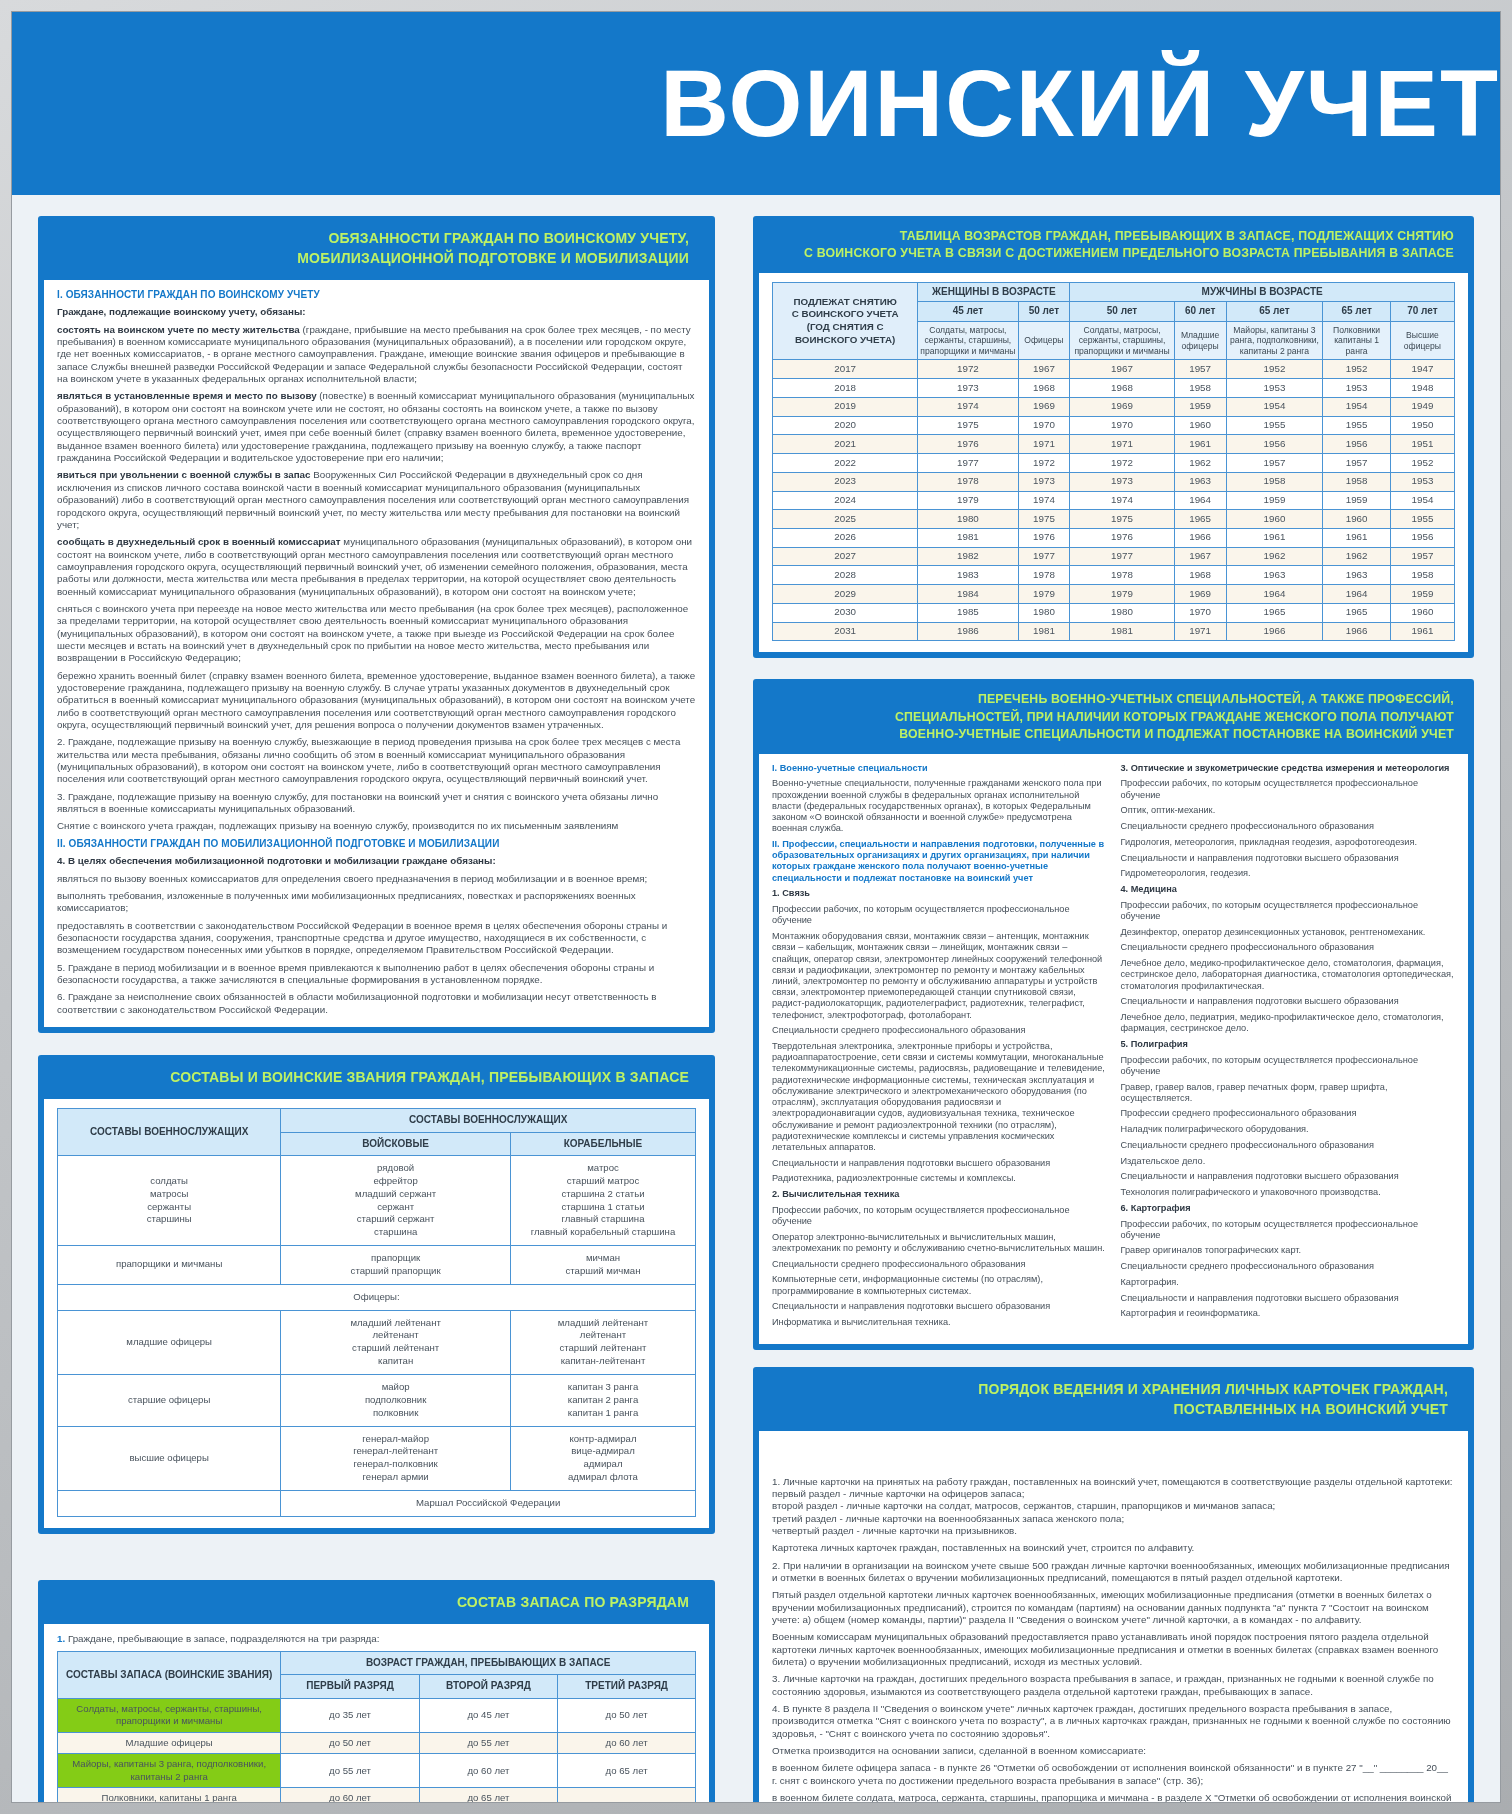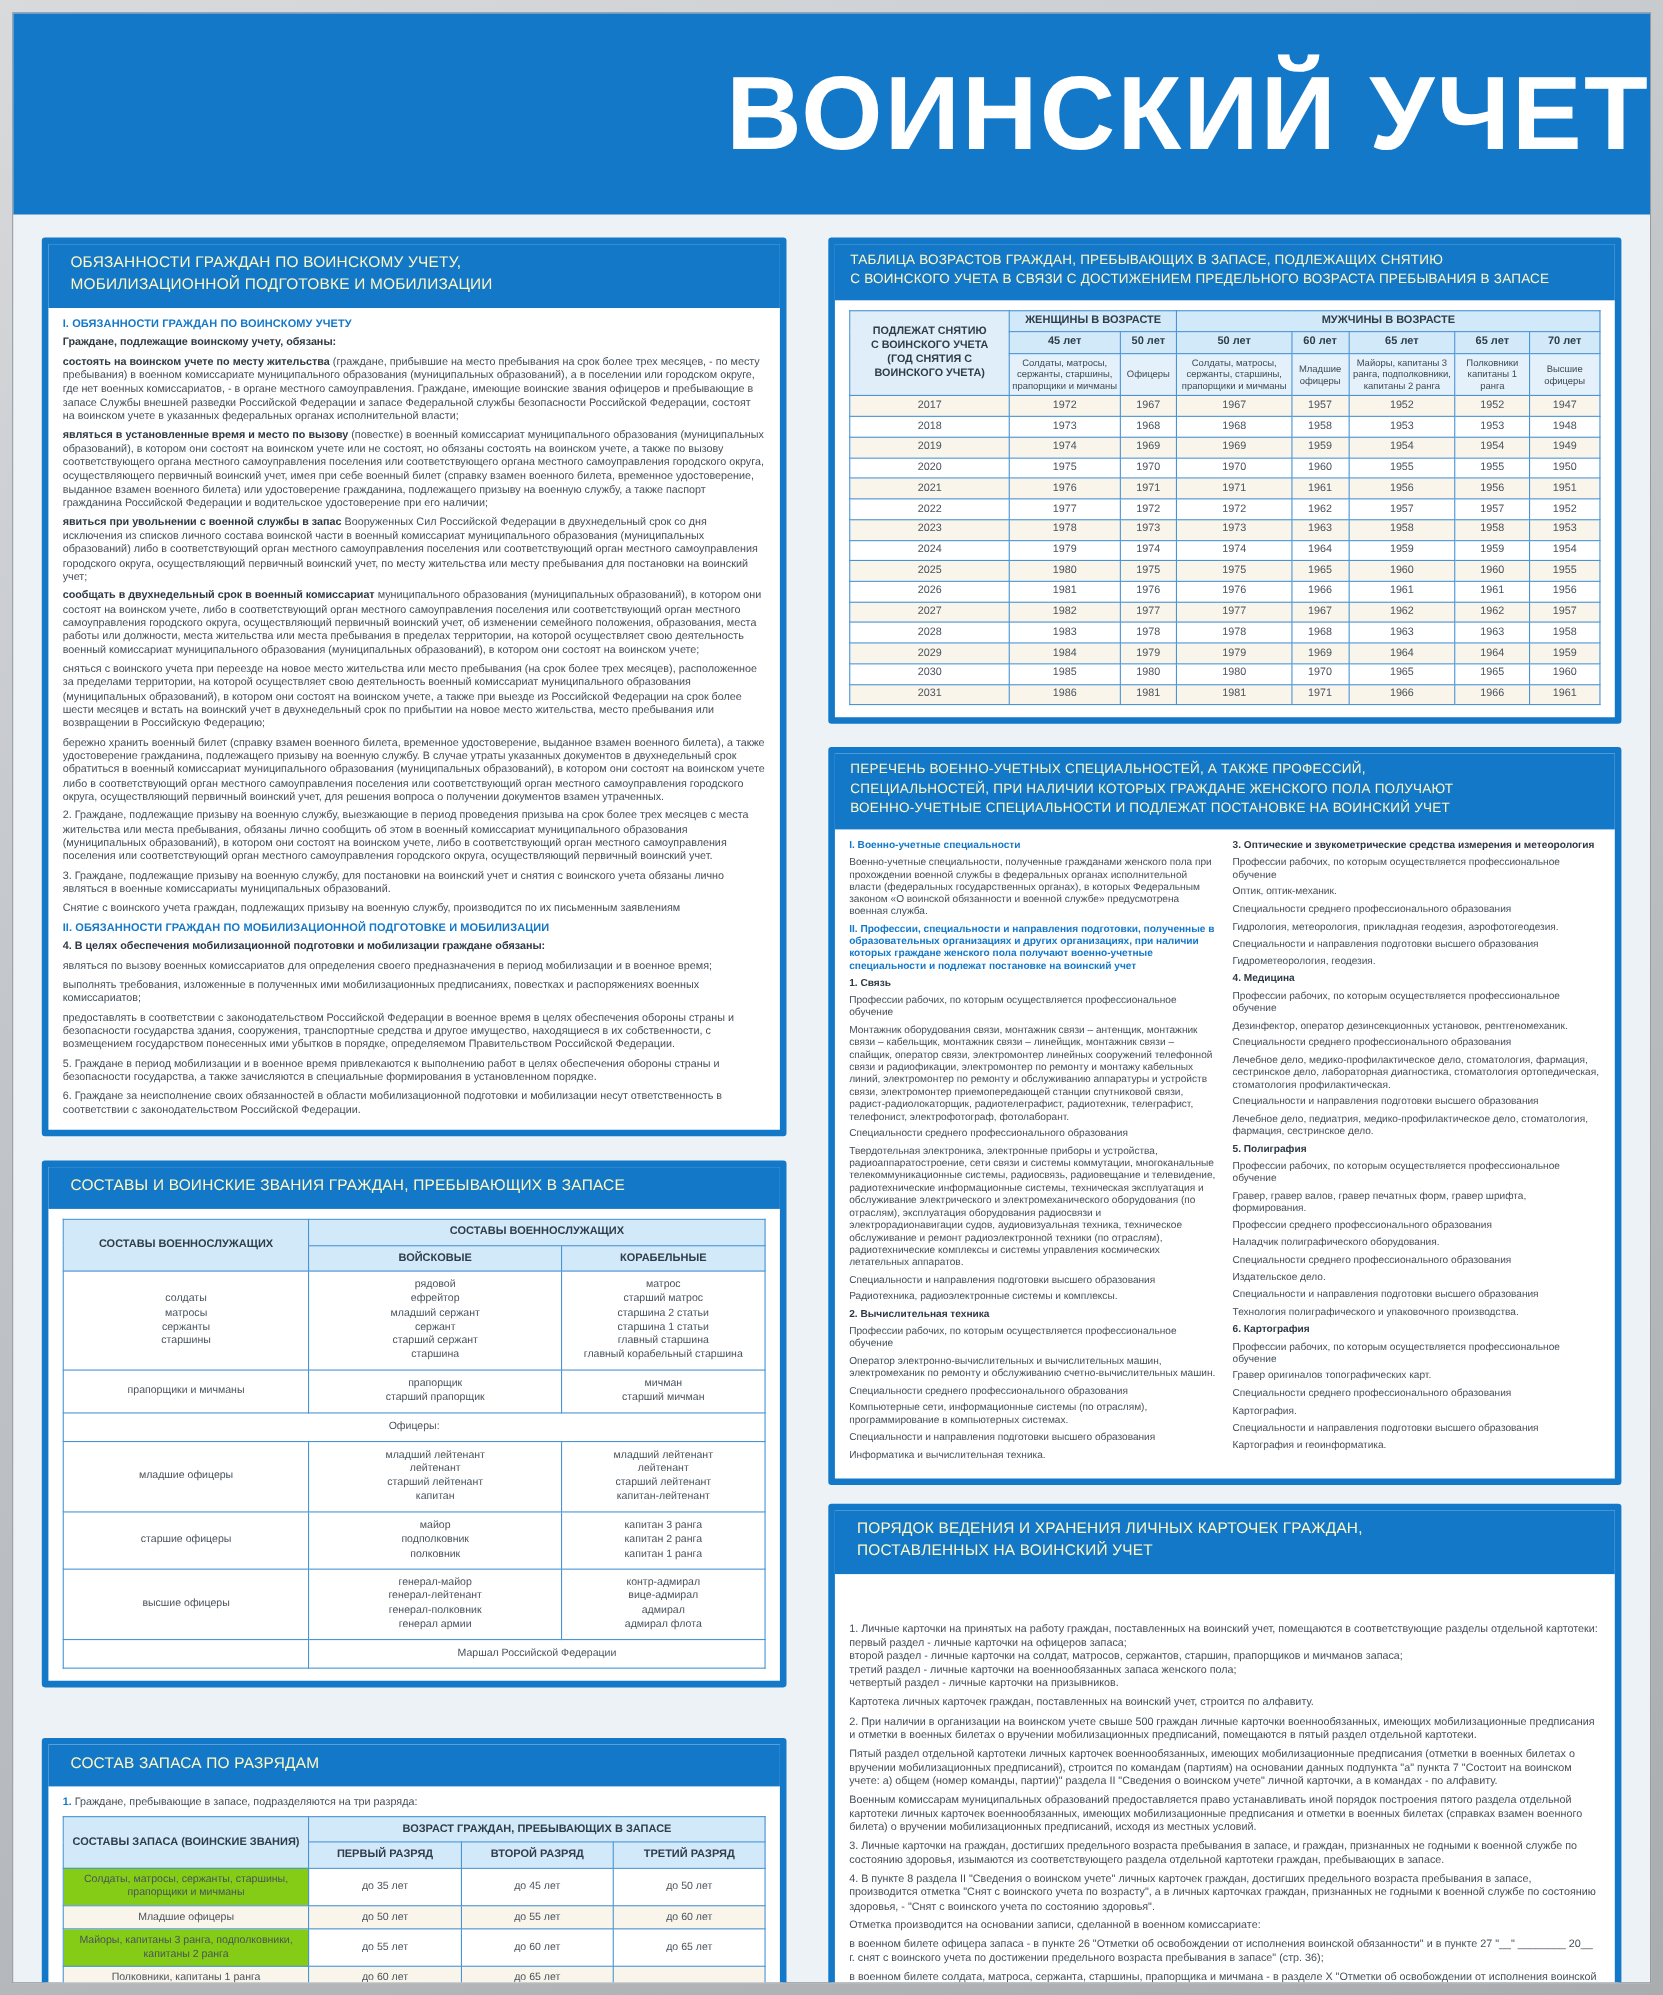--- a/index.html
+++ b/index.html
@@ -7,21 +7,21 @@
   body{font-family:"Liberation Sans","DejaVu Sans",sans-serif;-webkit-font-smoothing:antialiased}
   .stand{width:1512px;height:1814px;background:linear-gradient(155deg,#d8dadc 0%,#c2c5c8 40%,#aaadb0 100%);padding:11px;overflow:hidden}
   .stand-inner{width:100%;height:100%;background:#edf2f6;border:1px solid #969ba0;overflow:hidden;display:flex;flex-direction:column}
   .banner{flex:none;height:183px;background:#1478c9;display:flex;align-items:center;justify-content:flex-end}
   .banner-title{color:#fff;font-size:95px;font-weight:bold;letter-spacing:2px;white-space:nowrap}
   .content{flex:1;display:flex;gap:38px;padding:21px 26px 26px 26px;align-items:flex-start}
   .col-left{width:677px;flex:none;display:flex;flex-direction:column}
   .col-right{flex:1;min-width:0;display:flex;flex-direction:column}
 
   .panel{border:6px solid #1478c9;border-radius:3px;background:#fff}
-  .panel-head{background:#1478c9;color:#fef9c3;font-weight:normal;text-align:left;font-size:14px;line-height:1.42;padding:7px 20px 11px;white-space:pre-line;letter-spacing:.2px}
+  .panel-head{background:#1478c9;color:#bef264;font-weight:bold;text-align:right;font-size:14px;line-height:1.42;padding:7px 20px 11px;white-space:pre-line;letter-spacing:.2px}
   .panel-head.small{font-size:12.3px;padding:6px 14px 10px}
   .panel-body{padding:9px 13px 11px}
 
   
   .blk{font-size:9.8px;line-height:1.26;color:#454f59;margin-bottom:5px;text-align:left}
   .blk:last-child{margin-bottom:0}
   .blk .lead{font-weight:bold;color:#2f3944}
   .blk .bluelead{font-weight:bold;color:#1478c9}
   .blk.h-sec{color:#1478c9;font-weight:bold;font-size:10px;letter-spacing:.1px}
   .blk.t-bold{font-weight:bold;color:#2f3944}
@@ -475,21 +475,21 @@
                   <div class="blk ">Гидрометеорология, геодезия.</div>
                   <div class="blk hnum">4. Медицина</div>
                   <div class="blk ">Профессии рабочих, по которым осуществляется профессиональное обучение</div>
                   <div class="blk ">Дезинфектор, оператор дезинсекционных установок, рентгеномеханик.</div>
                   <div class="blk ">Специальности среднего профессионального образования</div>
                   <div class="blk ">Лечебное дело, медико-профилактическое дело, стоматология, фармация, сестринское дело, лабораторная диагностика, стоматология ортопедическая, стоматология профилактическая.</div>
                   <div class="blk ">Специальности и направления подготовки высшего образования</div>
                   <div class="blk ">Лечебное дело, педиатрия, медико-профилактическое дело, стоматология, фармация, сестринское дело.</div>
                   <div class="blk hnum">5. Полиграфия</div>
                   <div class="blk ">Профессии рабочих, по которым осуществляется профессиональное обучение</div>
-                  <div class="blk ">Гравер, гравер валов, гравер печатных форм, гравер шрифта, формирования.</div>
+                  <div class="blk ">Гравер, гравер валов, гравер печатных форм, гравер шрифта, осуществляется.</div>
                   <div class="blk ">Профессии среднего профессионального образования</div>
                   <div class="blk ">Наладчик полиграфического оборудования.</div>
                   <div class="blk ">Специальности среднего профессионального образования</div>
                   <div class="blk ">Издательское дело.</div>
                   <div class="blk ">Специальности и направления подготовки высшего образования</div>
                   <div class="blk ">Технология полиграфического и упаковочного производства.</div>
                   <div class="blk hnum">6. Картография</div>
                   <div class="blk ">Профессии рабочих, по которым осуществляется профессиональное обучение</div>
                   <div class="blk ">Гравер оригиналов топографических карт.</div>
                   <div class="blk ">Специальности среднего профессионального образования</div>

